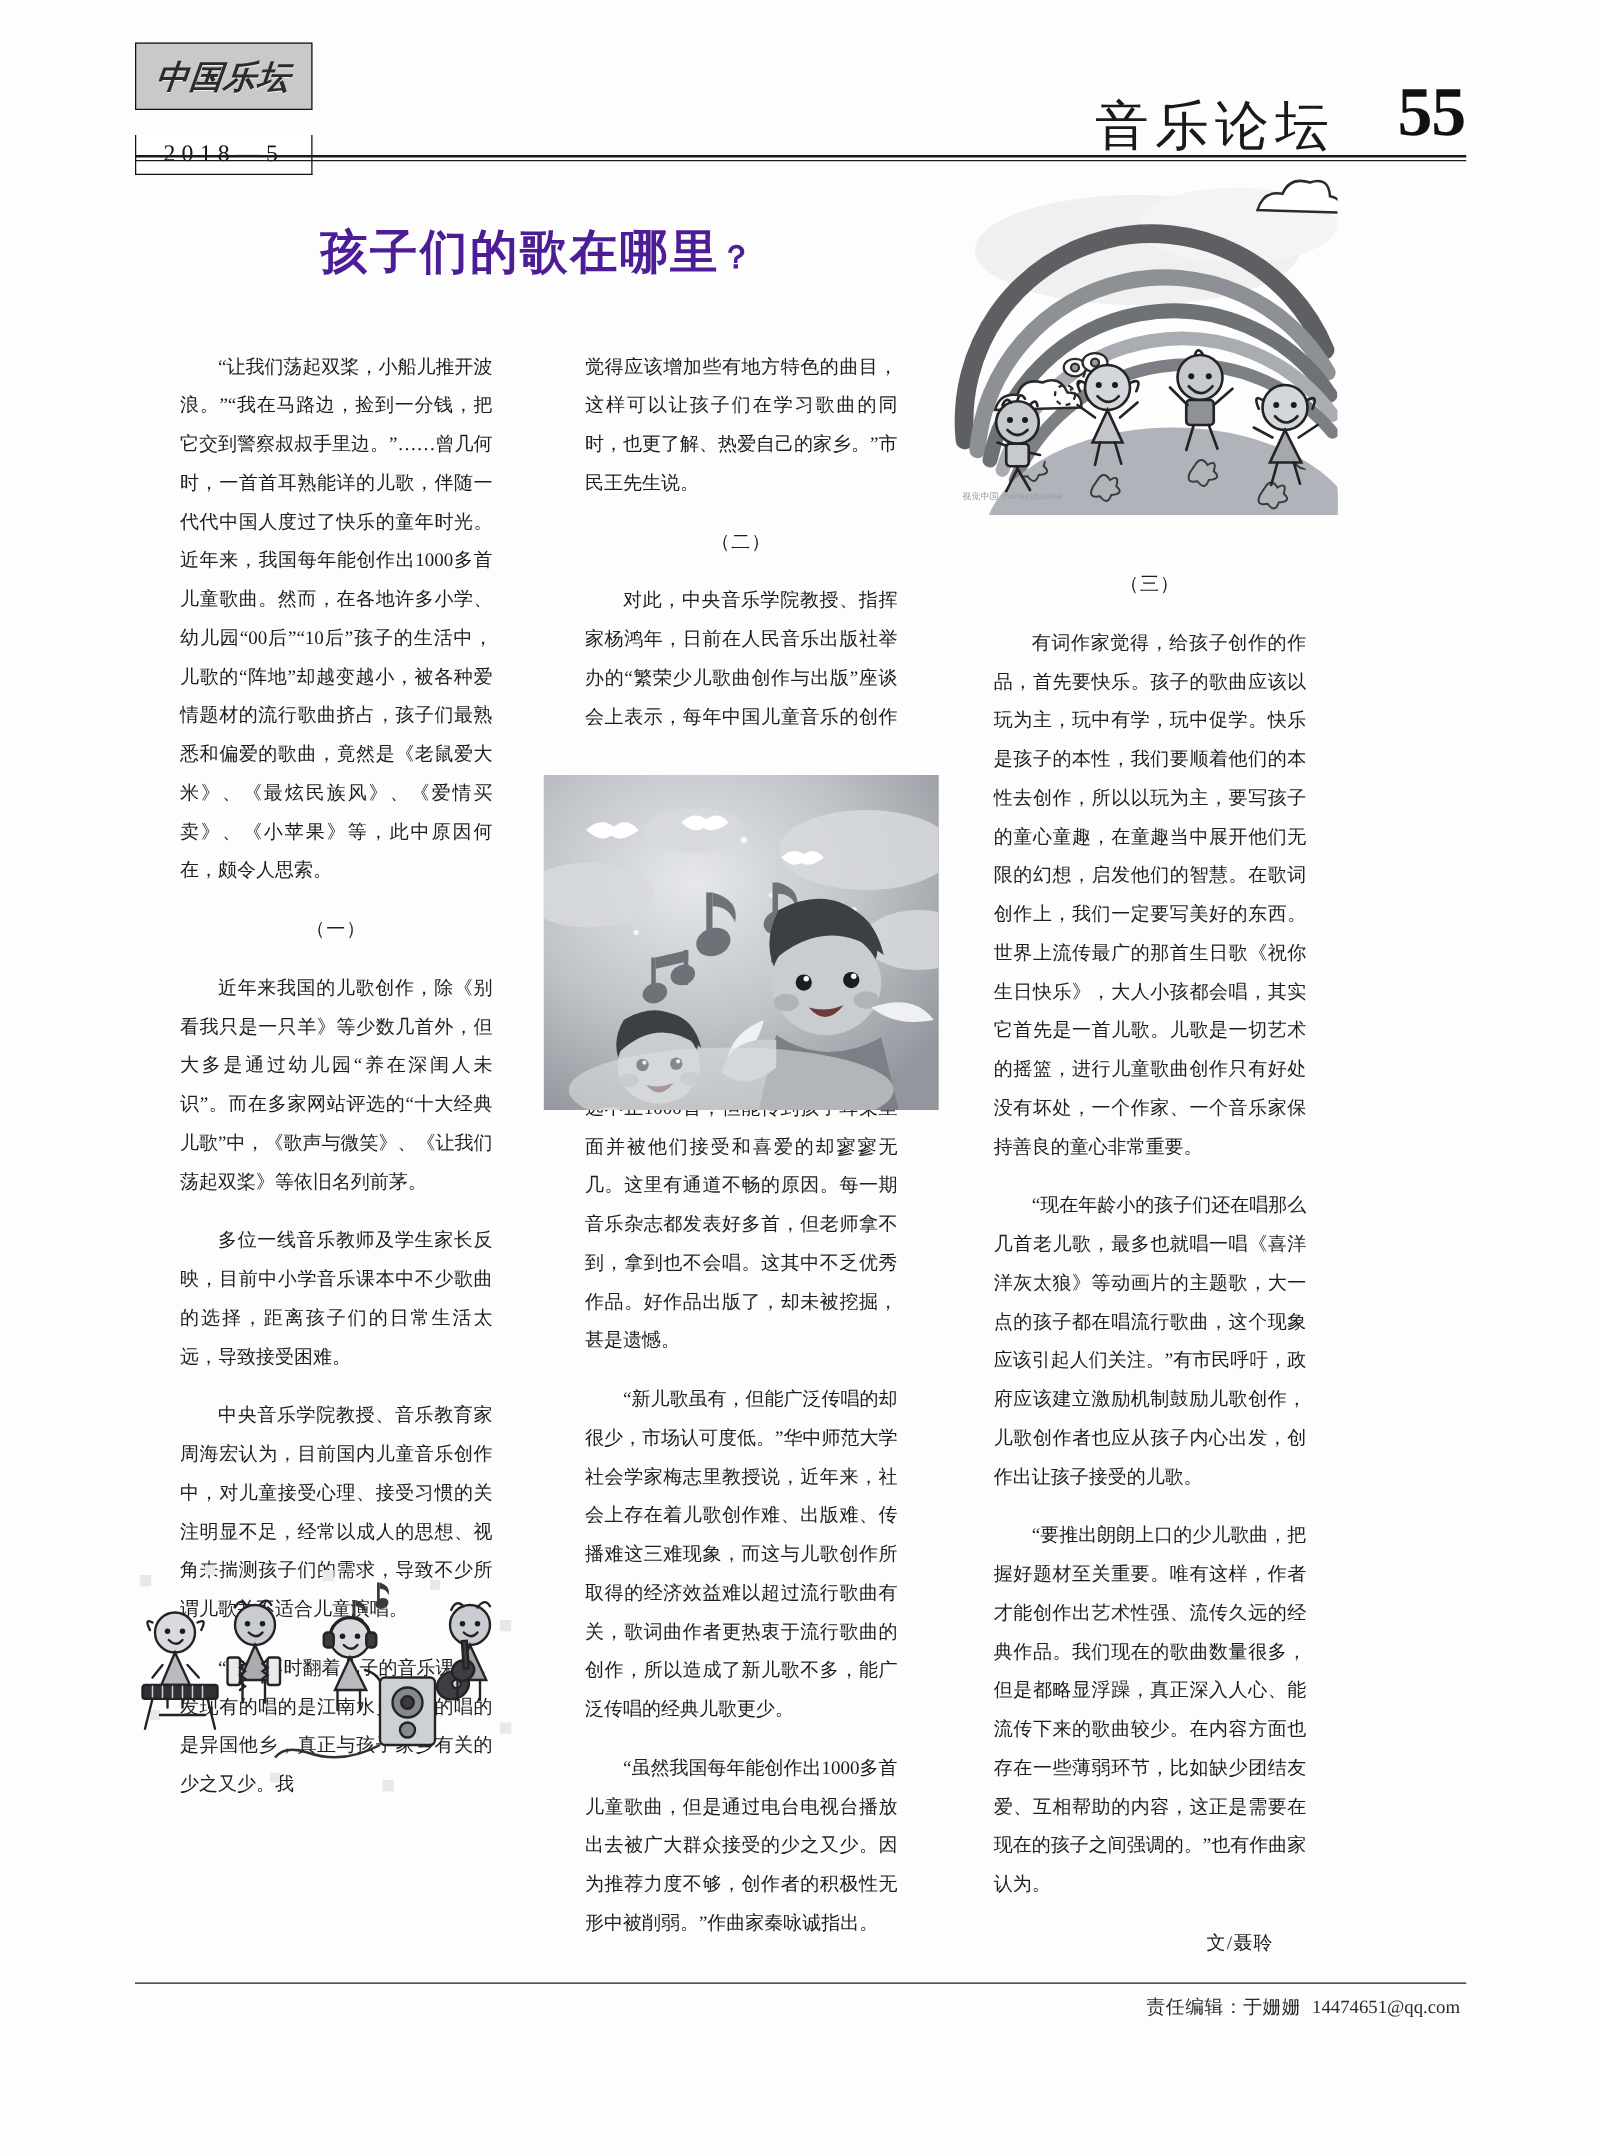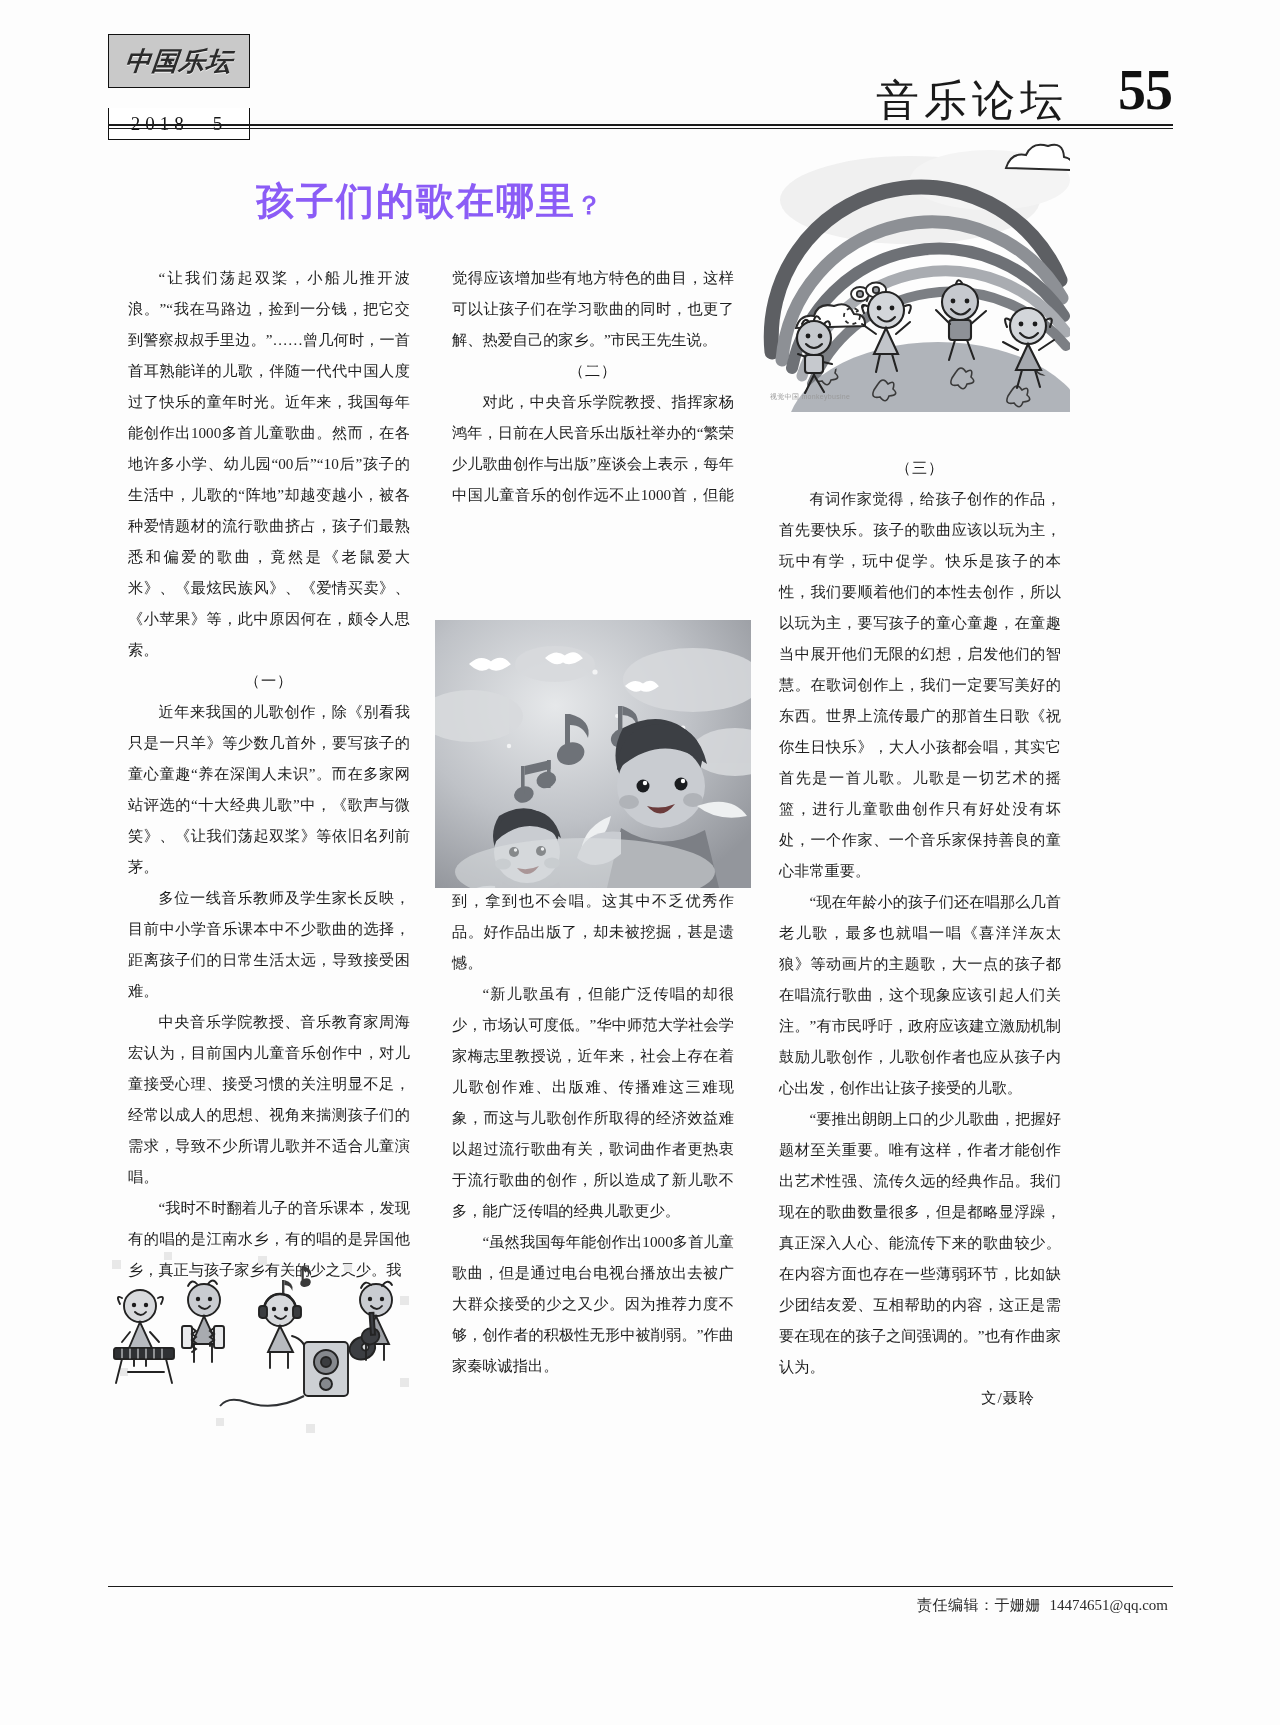--- a/index.html
+++ b/index.html
@@ -52,36 +52,36 @@
     font-size:56px;font-weight:700;color:#111;
     letter-spacing:-1px;
     font-family:"Liberation Serif","DejaVu Serif",serif;
   }
 
   
   .headline{
     position:absolute;left:150px;top:176px;width:560px;
     text-align:center;
     font-size:38px;font-weight:700;letter-spacing:2px;
-    color:#8b5cf6;
+    color:#4c1d95;
     font-family:"Liberation Serif","DejaVu Serif",serif;
   }
   .headline .q{font-size:26px;}
 
   
   .col{
     position:absolute;
     font-size:15.2px;
     line-height:31px;
     text-align:justify;
     text-justify:inter-ideograph;
     color:#1d1d1d;
     font-family:"Liberation Serif","DejaVu Serif",serif;
   }
-  .col p{margin:0;text-indent:2em;}
+  .col p{margin:16px;text-indent:2em;}
   .col p.noind{text-indent:0;}
   .sec-label{
     text-align:center;text-indent:0 !important;
     margin:16px 0 10px 0;letter-spacing:1px;
   }
 
   #col1{left:128px;top:262px;width:282px;}
   #col2{left:452px;top:262px;width:282px;}
   #col3{left:779px;top:452px;width:282px;}
 
@@ -234,21 +234,21 @@
           <path d="M16 66 l-5 18 M29 66 l5 17"></path>
         </g>
       </g>
     </svg>
   </div>
   <div class="credit">视觉中国 monkeybusine</div>
 
   <div class="col" id="col1">
     <p>“让我们荡起双桨，小船儿推开波浪。”“我在马路边，捡到一分钱，把它交到警察叔叔手里边。”……曾几何时，一首首耳熟能详的儿歌，伴随一代代中国人度过了快乐的童年时光。近年来，我国每年能创作出1000多首儿童歌曲。然而，在各地许多小学、幼儿园“00后”“10后”孩子的生活中，儿歌的“阵地”却越变越小，被各种爱情题材的流行歌曲挤占，孩子们最熟悉和偏爱的歌曲，竟然是《老鼠爱大米》、《最炫民族风》、《爱情买卖》、《小苹果》等，此中原因何在，颇令人思索。</p>
     <p class="sec-label">（一）</p>
-    <p>近年来我国的儿歌创作，除《别看我只是一只羊》等少数几首外，要写孩子的童心童趣“养在深闺人未识”。而在多家网站评选的“十大经典儿歌”中，《歌声与微笑》、《让我们荡起双桨》等依旧名列前茅。</p>
+    <p>近年来我国的儿歌创作，除《别看我只是一只羊》等少数几首外，但大多是通过幼儿园“养在深闺人未识”。而在多家网站评选的“十大经典儿歌”中，《歌声与微笑》、《让我们荡起双桨》等依旧名列前茅。</p>
     <p>多位一线音乐教师及学生家长反映，目前中小学音乐课本中不少歌曲的选择，距离孩子们的日常生活太远，导致接受困难。</p>
     <p>中央音乐学院教授、音乐教育家周海宏认为，目前国内儿童音乐创作中，对儿童接受心理、接受习惯的关注明显不足，经常以成人的思想、视角来揣测孩子们的需求，导致不少所谓儿歌并不适合儿童演唱。</p>
     <p>“我时不时翻着儿子的音乐课本，发现有的唱的是江南水乡，有的唱的是异国他乡，真正与孩子家乡有关的少之又少。我</p>
   </div>
 
   <div class="fig" id="fig-band">
     <svg viewBox="0 0 312 185" width="312" height="185" aria-hidden="true">
 
       <g fill="#e8e8e8">
         <rect x="4" y="10" width="9" height="9"></rect>

